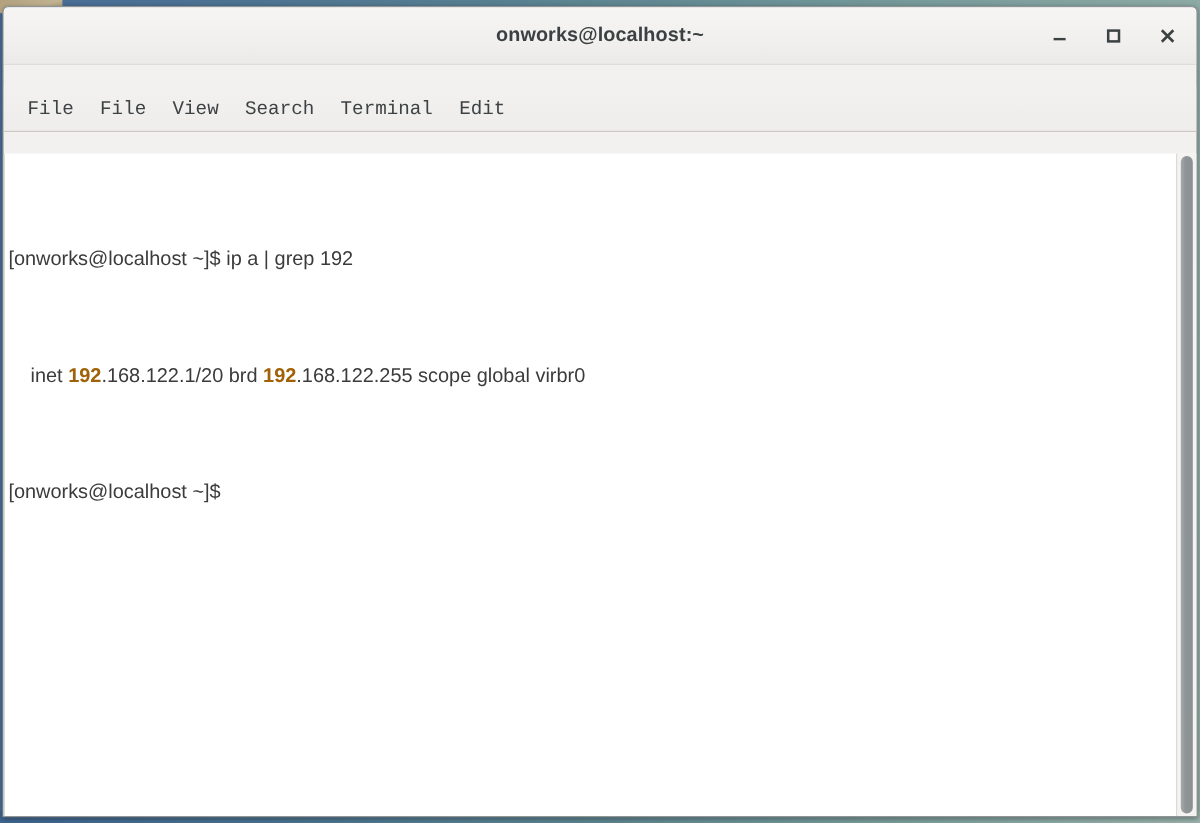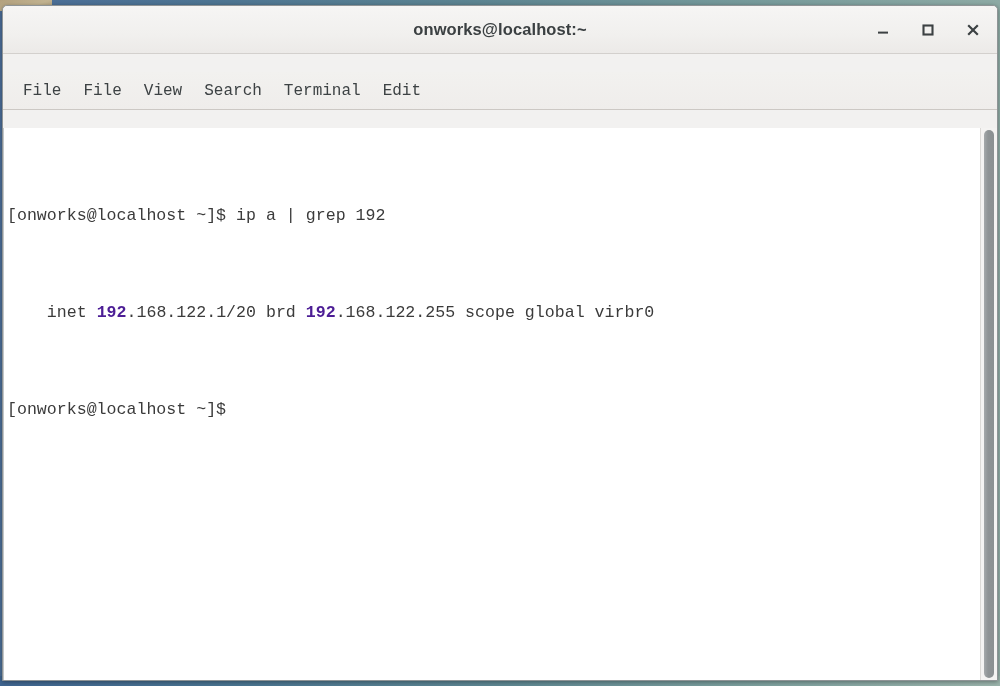--- a/index.html
+++ b/index.html
@@ -120,30 +120,30 @@
     border-left: 1px solid #c3c7c9;
     min-height: 0;
     position: relative;
   }
   #term-screen {
     flex: 1;
     background: #ffffff;
     padding: 3px 0 0 3px;
     box-sizing: border-box;
     overflow: hidden;
-    font-family: Liberation Mono, monospace;
+    font-family: Liberation Sans, sans-serif;
     font-size: 16.6px;
     line-height: 24.3px;
     color: #3b3b3b;
     white-space: pre;
     letter-spacing: 0px;
   }
   .term-line { white-space: pre; }
   .grep-hit {
-    color: #4c1d95;
+    color: #a16207;
     font-weight: bold;
     margin-top: 37px;
   }
   #cursor-block {
     display: inline-block;
     width: 0px;
   }
 
   
   #scrollbar {

